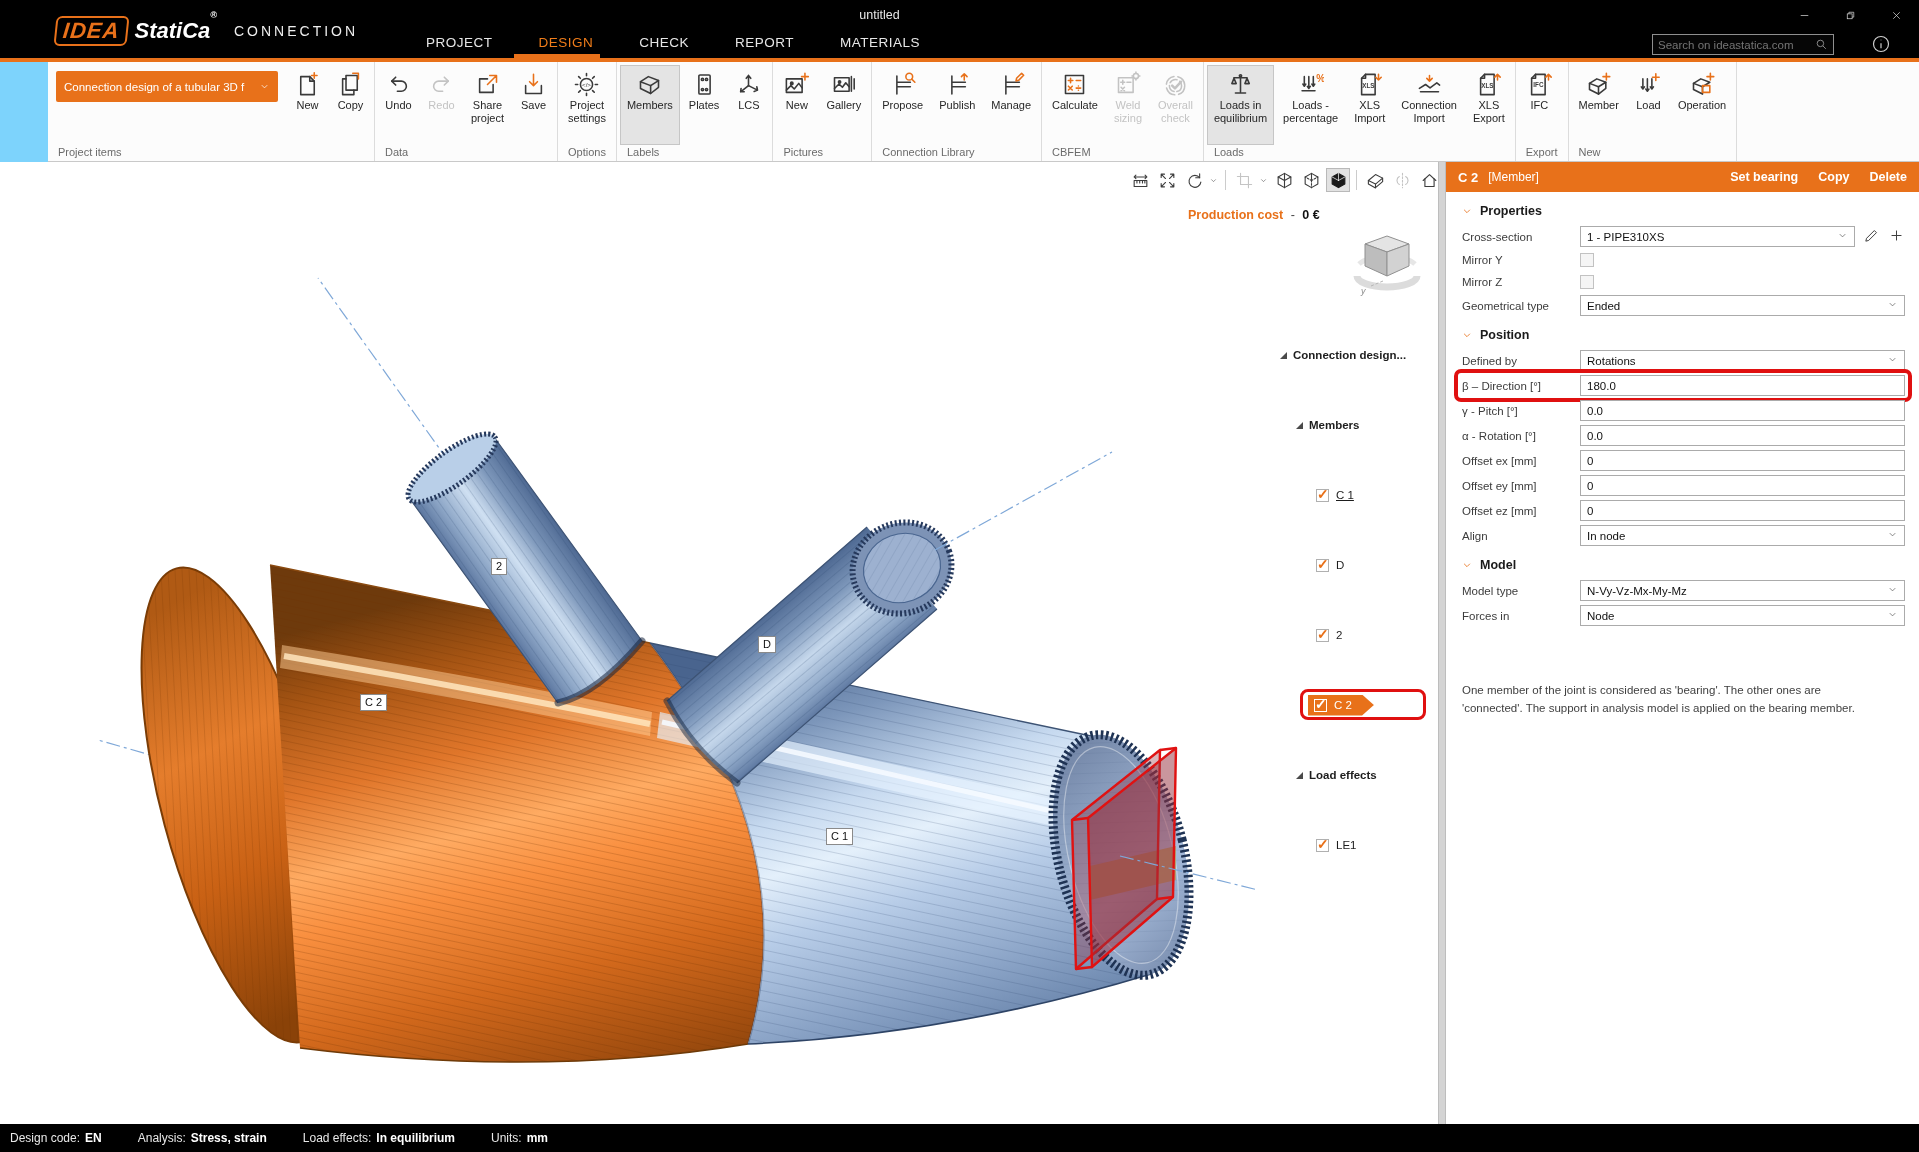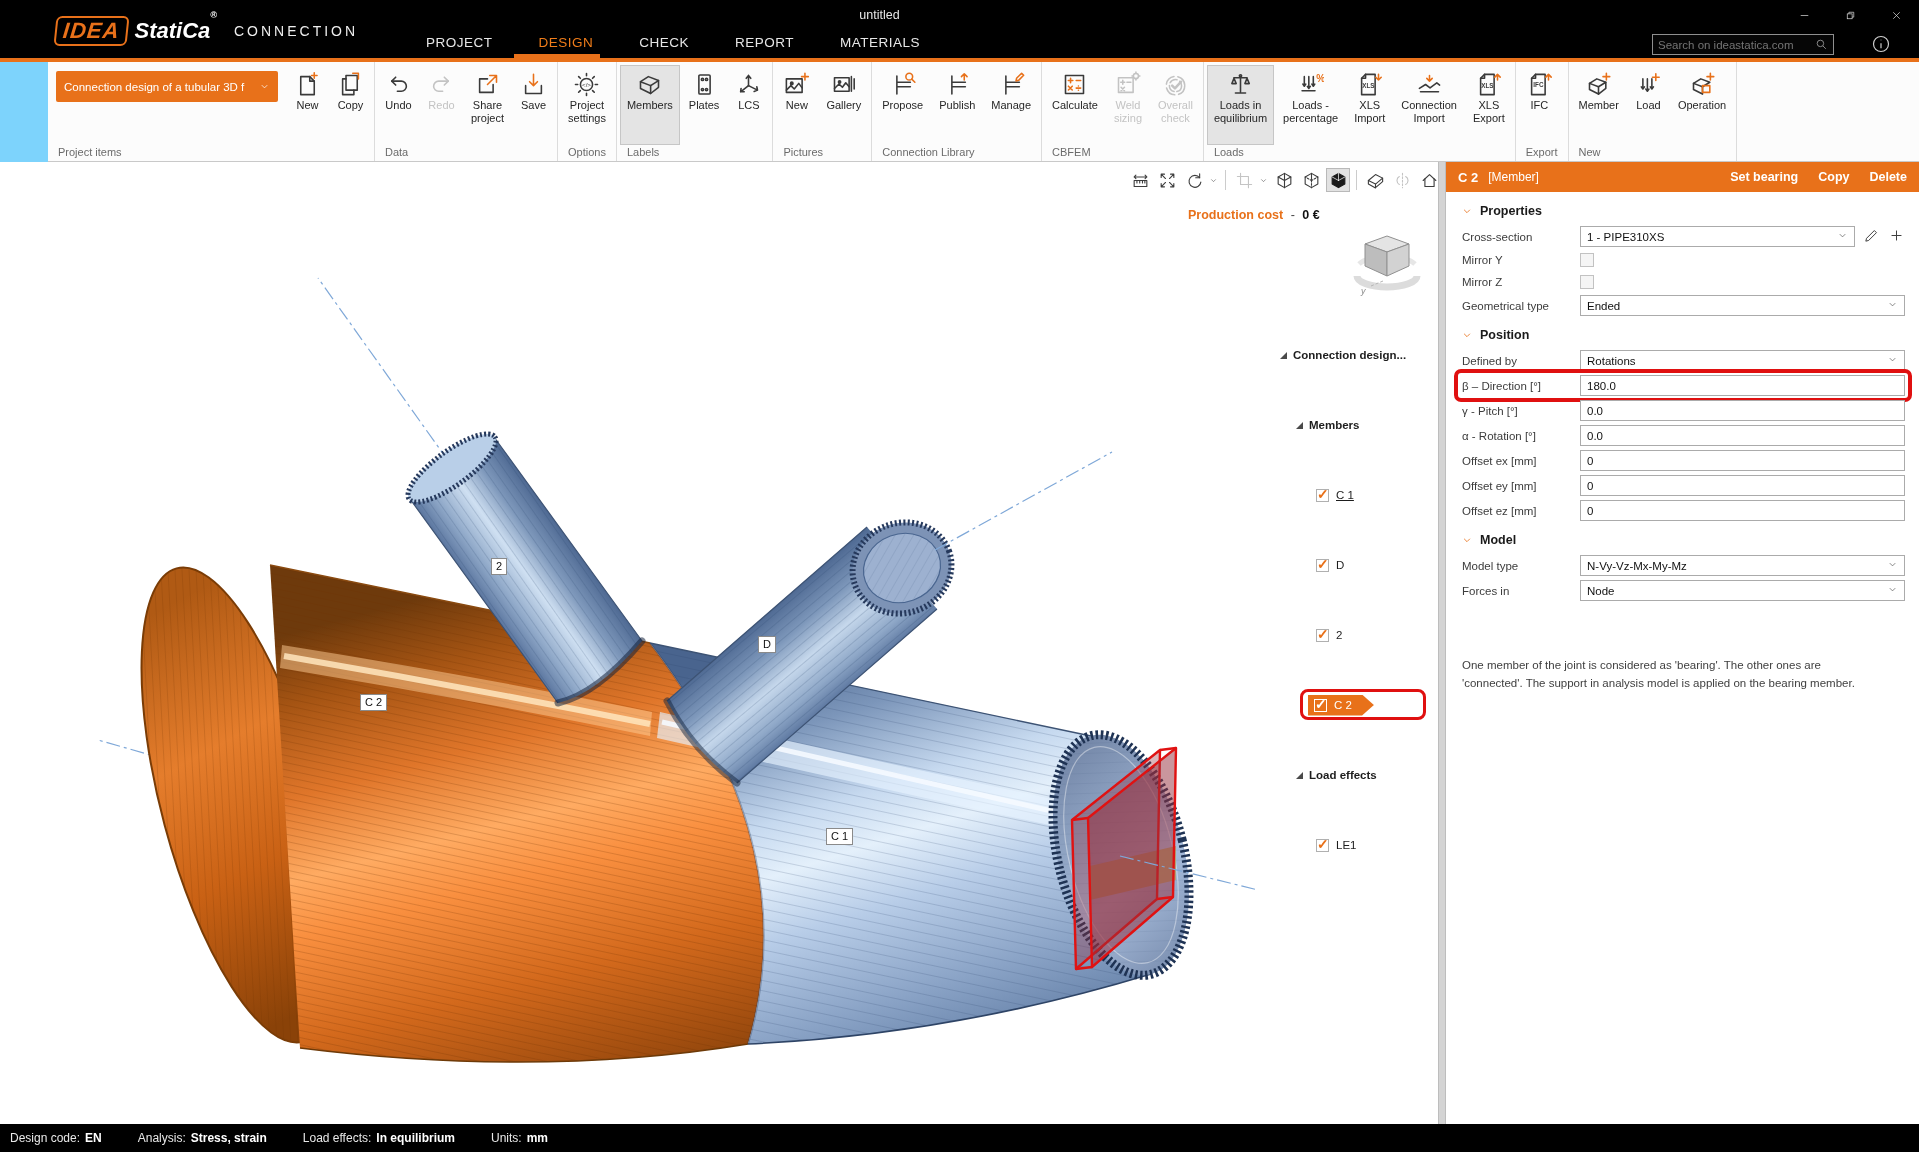--- a/index.html
+++ b/index.html
@@ -880,20 +880,29 @@
             <div class="pfield">
               <span>0</span>
             </div>
           </div>
           <div class="prow">
             <div class="prow-label">Offset ez [mm]</div>
             <div class="pfield">
               <span>0</span>
             </div>
           </div>
+          <div class="prow">
+            <div class="prow-label">Align</div>
+            <div class="pfield">
+              <span>In node</span>
+              <span class="chev"><svg viewBox="0 0 24 24">
+                  <path d="M6 9l6 6 6-6"></path>
+                </svg></span>
+            </div>
+          </div>
           <div class="sec-header">
             <svg viewBox="0 0 24 24">
               <path d="M5 9l7 7 7-7"></path>
             </svg>
             <span>Model</span>
           </div>
           <div class="prow">
             <div class="prow-label">Model type</div>
             <div class="pfield">
               <span>N-Vy-Vz-Mx-My-Mz</span>

